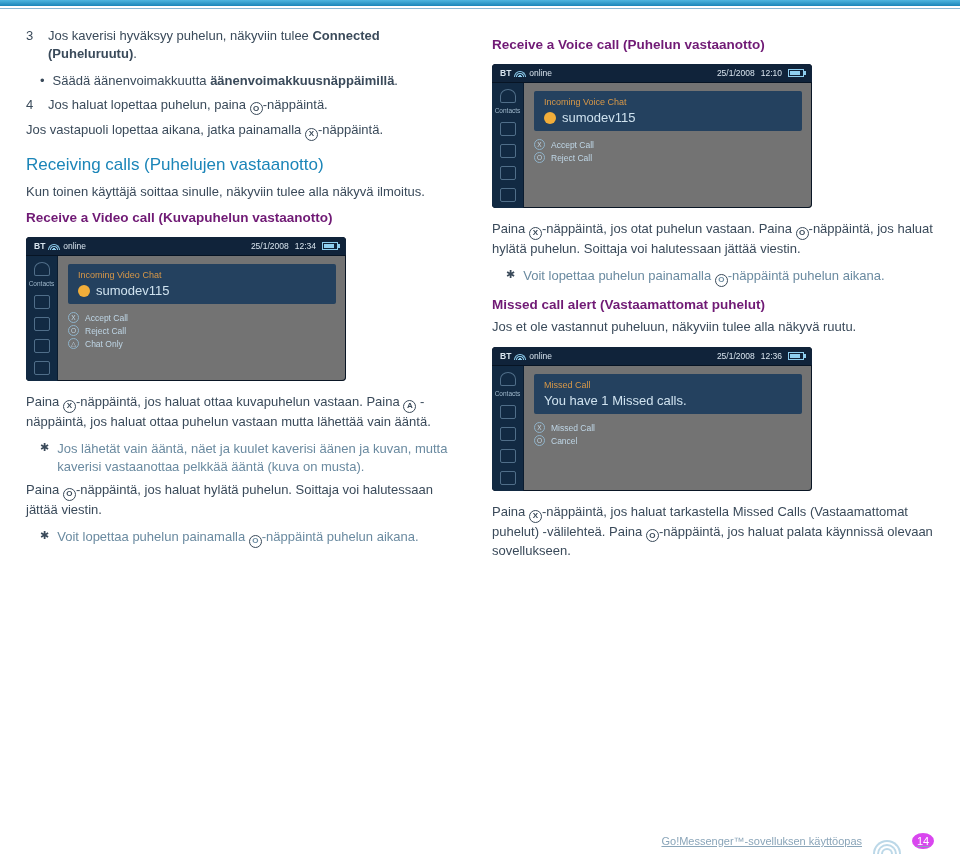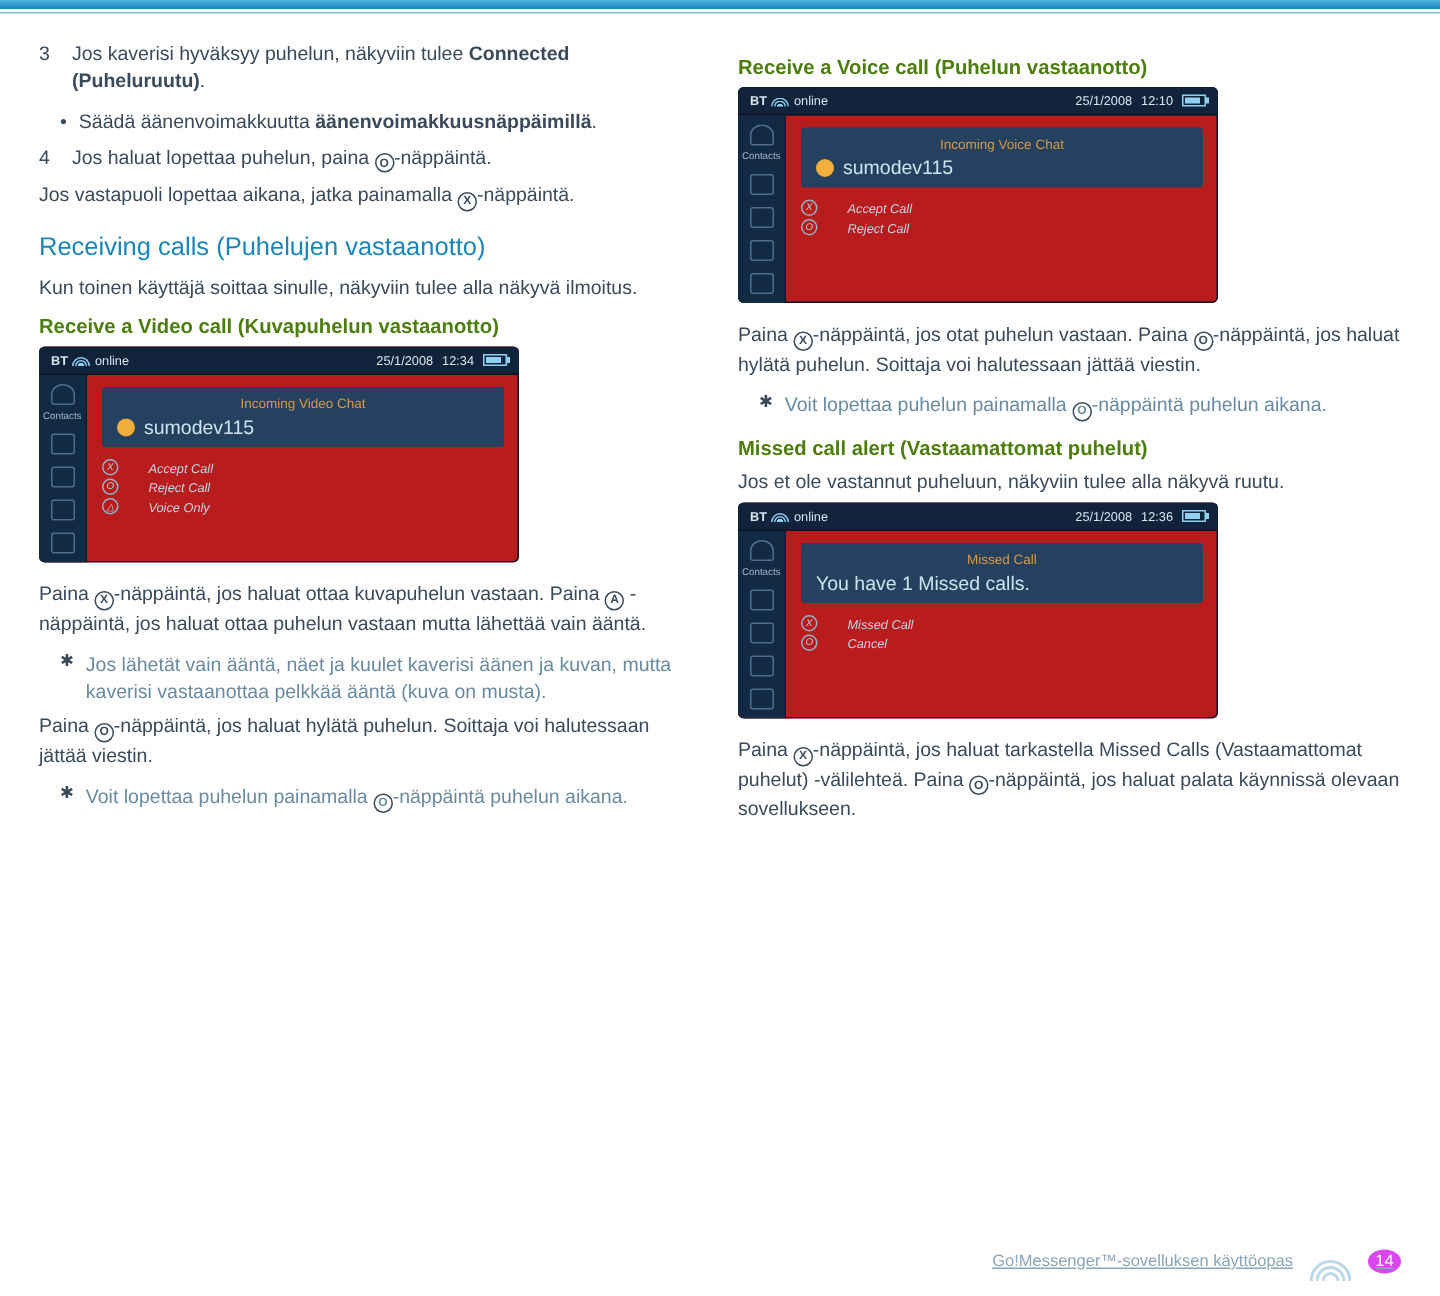--- a/index.html
+++ b/index.html
@@ -20,35 +20,34 @@
   .numlist { padding-left:0; list-style:none; }
   .numlist li { display:flex; gap:8px; margin-bottom:6px; line-height:1.35; }
   .numlist .n { width:14px; flex-shrink:0; }
   .bold { font-weight:600; }
   .bullet { padding-left:14px; display:flex; gap:8px; margin:10px 0 6px; line-height:1.35;}
   .bullet::before { content:"•"; color:#3a4a5a; }
   .bullet.note::before { content:"✱"; color:#3a4a5a; font-size:11px;}
   .bullet.note { color:#6a8aa0; padding-left:14px;}
   p { line-height:1.35; margin-bottom:6px; }
   .h2 { color:#1b85b8; font-weight:500; font-size:17px; margin:14px 0 8px; }
-  .h3 { color:#4d7c0f; font-weight:600; font-size:13.5px; margin:10px 0 6px; }
+  .h3 { color:#701a75; font-weight:600; font-size:13.5px; margin:10px 0 6px; }
   .iconbtn {
     display:inline-flex; width:13px; height:13px;
     border:1.2px solid #3a4a5a; border-radius:50%;
     align-items:center; justify-content:center;
     font-size:8px; line-height:1; vertical-align:-2px;
     font-weight:600;
   }
   
   .screen {
-    width:320px; height:auto; background:#b91c1c;
+    width:320px; height:auto; background:#737373;
     border-radius:4px; color:#d8e4ee; font-size:9px;
-    margin:0 0 12px; overflow:hidden;
+    margin:12px 0 12px; overflow:hidden;
     box-shadow:0 0 0 1px #0a1625 inset;
-    text-align:center;
   }
   .scr-top {
     display:flex; align-items:center; justify-content:space-between;
     padding:4px 8px; background:#10233a; font-size:8.5px;
     border-bottom:1px solid #071424;
   }
   .scr-top .sig { display:flex; align-items:center; gap:4px;}
   .wifi { display:inline-block; width:10px;height:8px;
     background:radial-gradient(circle at 50% 100%,#8fcff0 2px,transparent 2px);
     position:relative;}
@@ -65,21 +64,21 @@
     align-items:center;gap:8px;padding:6px 0;border-right:1px solid #0a1c30;}
   .scr-side .lbl{font-size:6.5px;color:#9fb8cc;margin-top:-4px;}
   .sideicon{width:16px;height:14px;border:1px solid #6b8ba6;border-radius:2px;opacity:.7;}
   .sideicon.person{border-radius:50% 50% 2px 2px;}
   .scr-main{flex:1;padding:8px 10px;}
   .scr-panel{background:#24415f;border-radius:2px;padding:6px 10px;margin-bottom:8px;}
   .scr-panel .tit{color:#d89848;font-size:9px;margin-bottom:3px;}
   .scr-panel .row{display:flex;align-items:center;gap:6px;font-size:13px;color:#cfe2ef;}
   .orb{width:12px;height:12px;border-radius:50%;background:#f2ae3a;}
   .scr-actions{margin-top:4px;}
-  .scr-act{display:flex;align-items:center;gap:20px;font-size:8.5px;color:#bfd6e6;margin:2px 0;font-style:italic;}
+  .scr-act{display:flex;align-items:center;gap:6px;font-size:8.5px;color:#bfd6e6;margin:2px 0;}
   .keycirc{width:11px;height:11px;border:1px solid #8fb3ca;border-radius:50%;
     display:inline-flex;align-items:center;justify-content:center;font-size:6.5px;}
   .footer{
     position:absolute; bottom:10px; left:0; right:0;
     display:flex; align-items:center; justify-content:flex-end;
     padding:0 26px; gap:10px; color:#8aa5b9; font-size:11px;text-decoration:underline;
   }
   .pageno{
     width:22px;height:16px;border-radius:50%;background:#d946ef;color:#fff;
     display:flex;align-items:center;justify-content:center;font-size:11px;font-weight:500;
@@ -171,21 +170,21 @@
             <div class="scr-act">
                 <span class="keycirc">X</span>
                 <span>Accept Call</span>
               </div>
             <div class="scr-act">
                 <span class="keycirc">O</span>
                 <span>Reject Call</span>
               </div>
             <div class="scr-act">
                 <span class="keycirc">△</span>
-                <span>Voice Only</span>
+                <span>Chat Only</span>
               </div>
           </div>
         </div>
       </div>
     </div>
 
     <div class="after-screens">
       <p>
         <span>Paina </span><span class="iconbtn">X</span><span>-näppäintä, jos haluat ottaa kuvapuhelun vastaan. Paina </span><span class="iconbtn">A</span><span> -näppäintä, jos haluat ottaa puhelun vastaan mutta lähettää vain ääntä.</span>
       </p>

